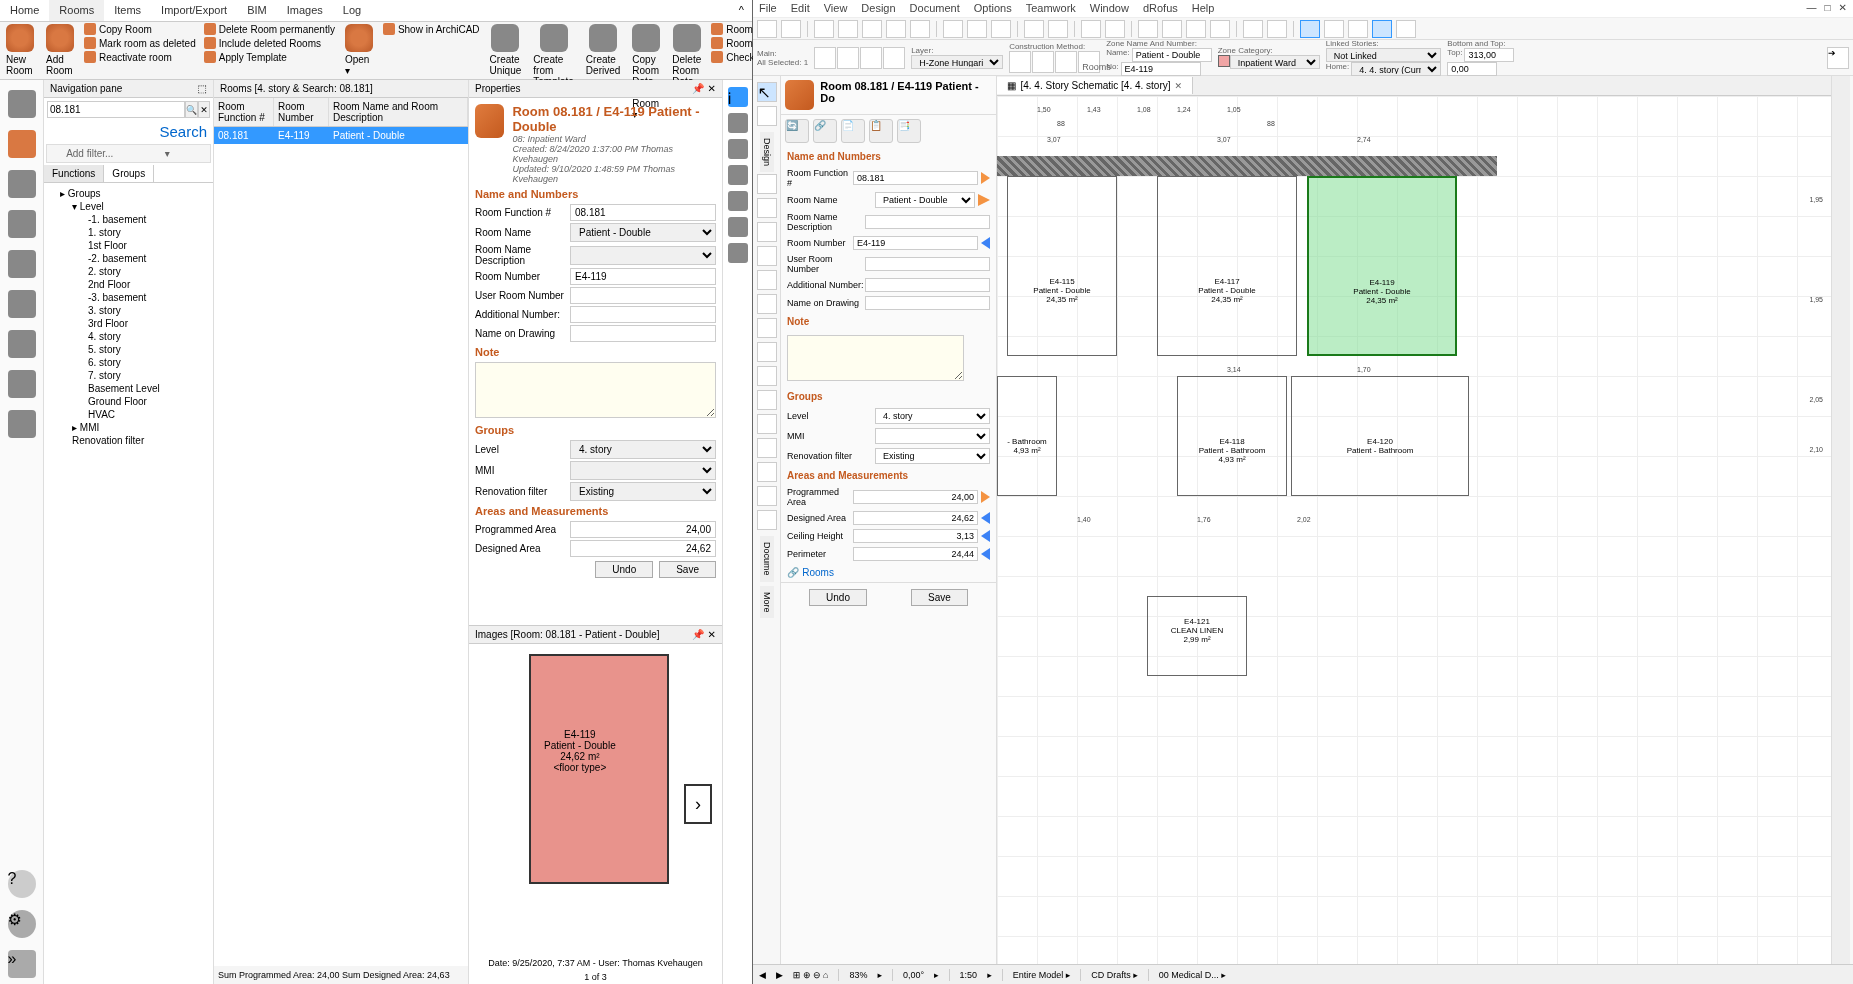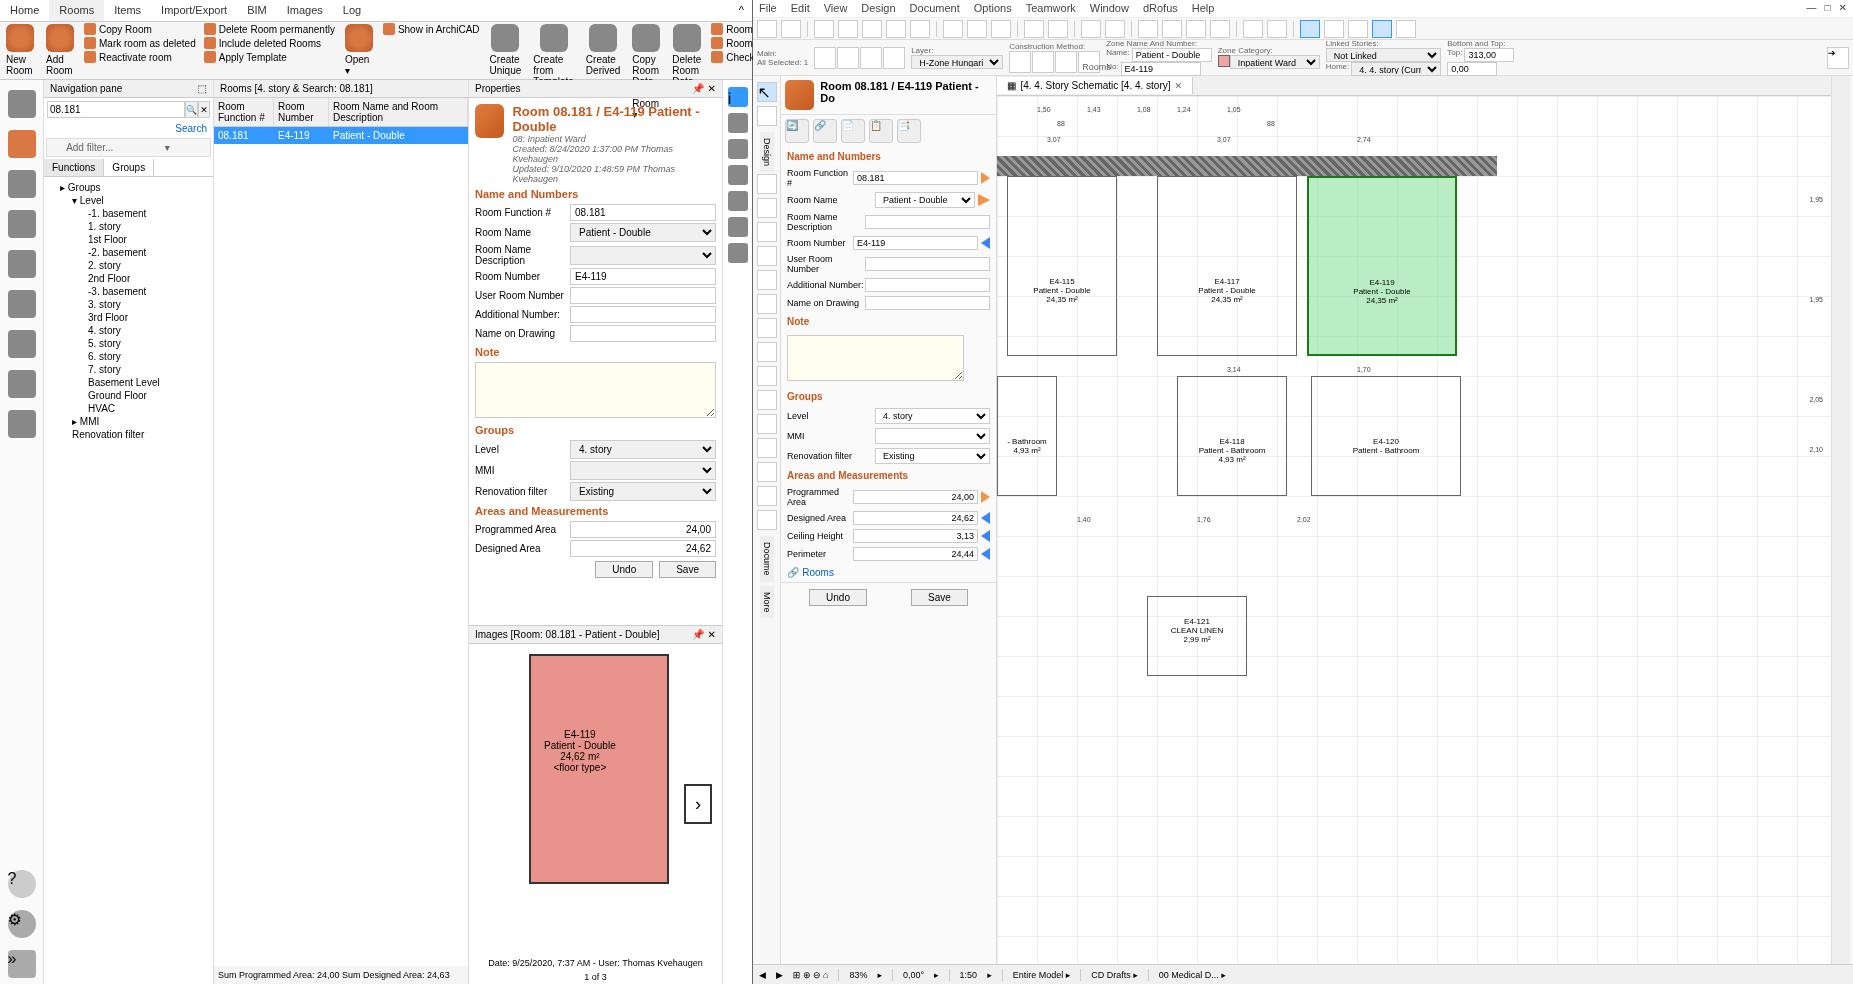--- a/index.html
+++ b/index.html
@@ -26,21 +26,21 @@
 .sidebar-icon.help { margin-top: auto; border-radius: 50%; background: #ccc; }
 .sidebar-icon.settings { background: #aaa; border-radius: 50%; }
 .sidebar-icon.expand { background: #aaa; }
 
 .drofus-body { display: flex; flex: 1; overflow: hidden; }
 .nav-pane { width: 170px; border-right: 1px solid #ddd; display: flex; flex-direction: column; }
 .pane-header { background: #f0f0f0; font-size: 10px; padding: 3px 6px; display: flex; justify-content: space-between; border-bottom: 1px solid #ccc; }
 .search-row { display: flex; padding: 3px; }
 .search-input { flex: 1; font-size: 10px; padding: 2px; border: 1px solid #ccc; }
 .search-btn { width: 16px; border: 1px solid #ccc; background: #f0f0f0; font-size: 9px; }
-.search-link { font-size: 10px; color: #06c; text-align: right; padding: 2px 6px; }
+.search-link { font-size: 15px; color: #06c; text-align: right; padding: 2px 6px; }
 .filter-row { font-size: 10px; padding: 3px 4px; background: #f5f5f5; border: 1px solid #ddd; margin: 2px; display: flex; }
 .filter-row span { flex: 1; text-align: center; color: #666; }
 .nav-tabs { display: flex; font-size: 10px; border-bottom: 1px solid #ccc; }
 .nav-tab { padding: 3px 8px; background: #e8e8e8; border-right: 1px solid #ccc; cursor: pointer; }
 .nav-tab.active { background: #fff; }
 .tree { font-size: 10px; padding: 4px; overflow-y: auto; flex: 1; }
 .tree-item { padding: 1px 4px; cursor: pointer; }
 .tree-item.l1 { padding-left: 12px; }
 .tree-item.l2 { padding-left: 24px; }
 .tree-item.l3 { padding-left: 40px; }
@@ -699,21 +699,21 @@
               <div>4,93 m²</div>
             </div>
         </div>
         <div class="fp-room" style="top:280px;left:180px;width:110px;height:120px">
           <div class="fp-room-label" style="margin-top:60px">
               <div>E4-118</div>
               <div>Patient - Bathroom</div>
               <div>4,93 m²</div>
             </div>
         </div>
-        <div class="fp-room" style="top:280px;left:314px;width:150px;height:120px">
+        <div class="fp-room" style="top:280px;left:294px;width:178px;height:120px">
           <div class="fp-room-label" style="margin-top:60px">
               <div>E4-120</div>
               <div>Patient - Bathroom</div>
             </div>
         </div>
 
         <div class="fp-dim" style="top:420px;left:80px">1,40</div>
         <div class="fp-dim" style="top:420px;left:200px">1,76</div>
         <div class="fp-dim" style="top:420px;left:300px">2,02</div>
         <div class="fp-dim" style="top:270px;left:230px">3,14</div>

